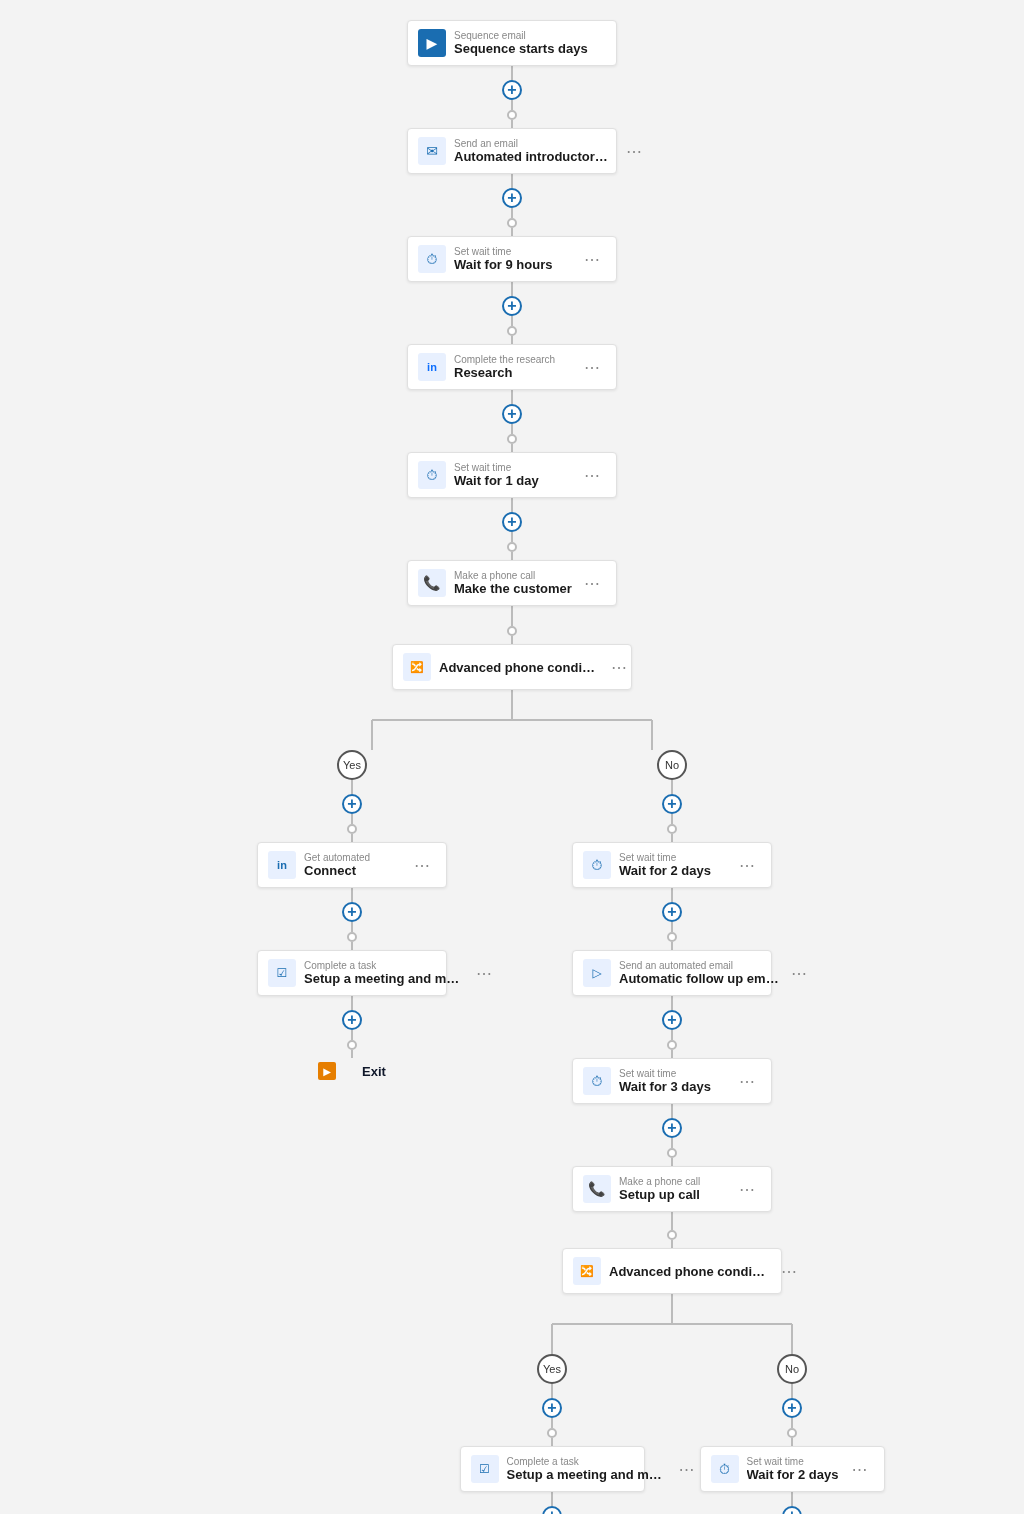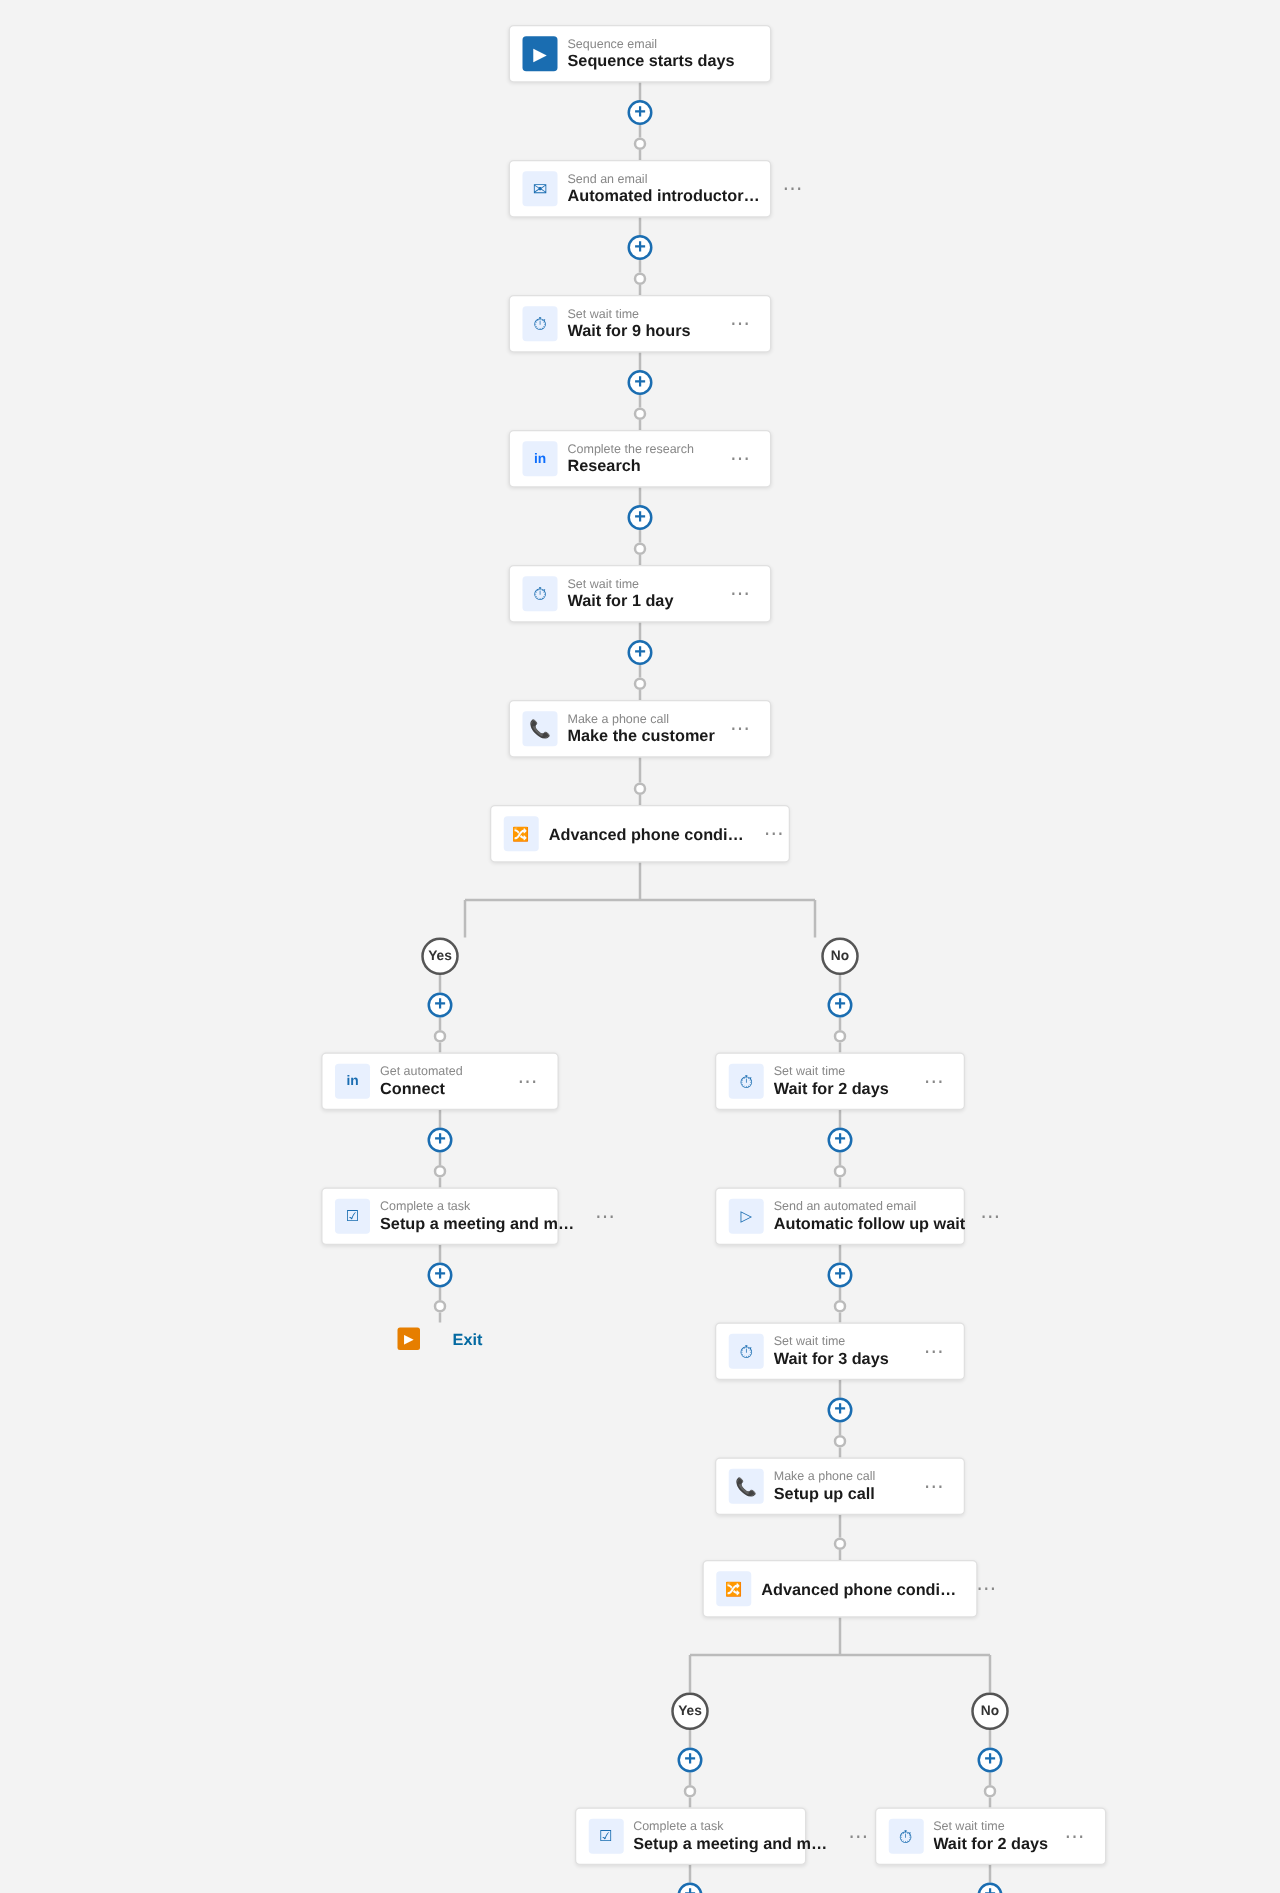--- a/index.html
+++ b/index.html
@@ -121,21 +121,21 @@
     .branch-label {
       width: 30px;
       height: 30px;
       border-radius: 50%;
       border: 2px solid #555;
       background: #fff;
       display: flex;
       align-items: center;
       justify-content: center;
       font-size: 11px;
-      font-weight: bold;
+      font-weight: normal;
       color: #333;
     }
 
     
     .exit-node {
       display: flex;
       align-items: center;
       gap: 6px;
       background: transparent;
       border: none;
@@ -149,21 +149,21 @@
       border-radius: 2px;
       display: flex;
       align-items: center;
       justify-content: center;
       color: #fff;
       font-size: 10px;
     }
     .exit-node .exit-label {
       font-size: 13px;
       font-weight: 600;
-      color: #0369a1;
+      color: #0f172a;
       padding-left: 20px;
     }
 
     
     .flow-section {
       display: flex;
       flex-direction: column;
       align-items: center;
     }
     .col-left {
@@ -393,21 +393,21 @@
           <div class="add-btn">+</div>
           <div class="line-v" style="height:10px;"></div>
           <div class="circle-dot"></div>
           <div class="line-v" style="height:8px;"></div>
         </div>
 
         <div class="node-card" style="width:200px;">
           <div class="icon-box" style="font-size:12px;">▷</div>
           <div class="text-group">
             <div class="node-label">Send an automated email</div>
-            <div class="node-title">Automatic follow up wait</div>
+            <div class="node-title">Automatic follow up email</div>
           </div>
           <div class="more-btn">⋯</div>
         </div>
         <div class="connector">
           <div class="line-v" style="height:14px;"></div>
           <div class="add-btn">+</div>
           <div class="line-v" style="height:10px;"></div>
           <div class="circle-dot"></div>
           <div class="line-v" style="height:8px;"></div>
         </div>

